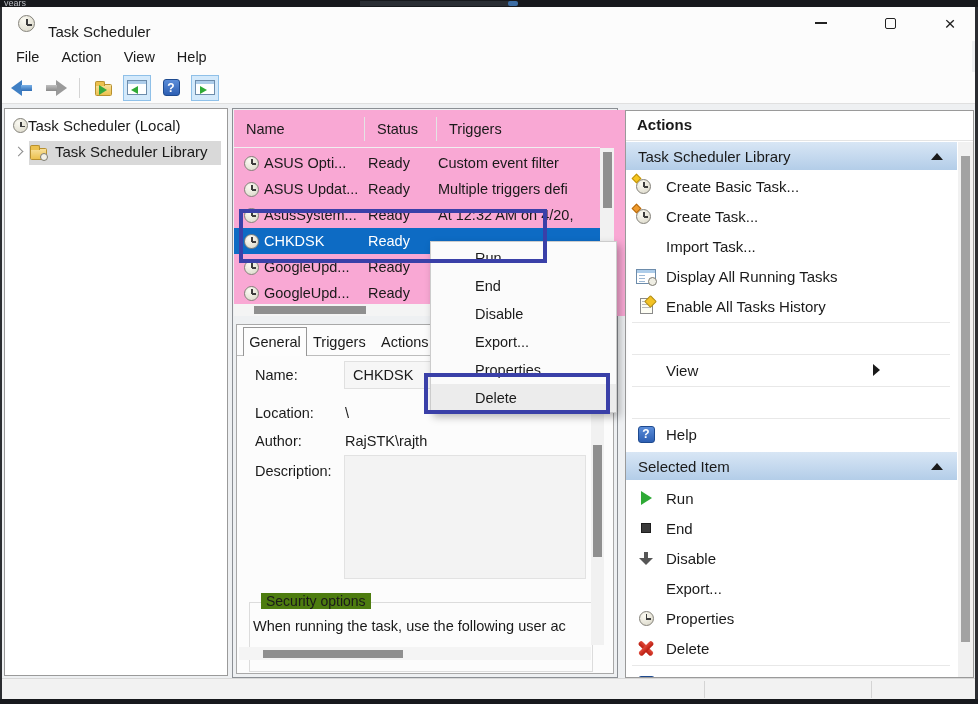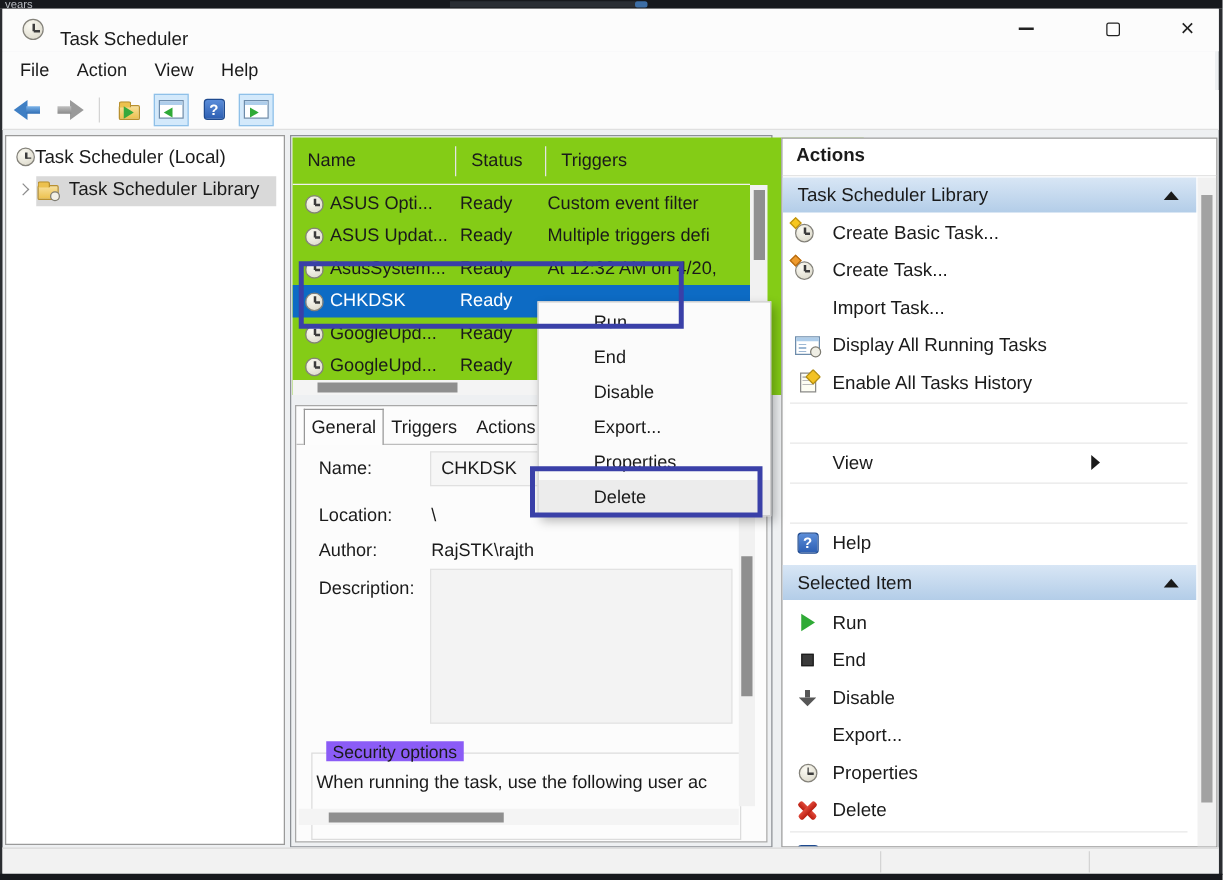--- a/index.html
+++ b/index.html
@@ -103,21 +103,21 @@
 
   
   #tree-panel { left:4px; top:108px; width:224px; height:568px; background:#fff; border:1px solid #9a9a9a; }
   .tree-row { position:absolute; display:flex; align-items:center; gap:0; font-size:15px; white-space:nowrap; }
   #tree-root { left:8px; top:8px; }
   #tree-lib-bg { position:absolute; left:24px; top:32px; width:192px; height:24px; background:#d9d9d9; }
   #tree-lib { left:10px; top:34px; gap:6px; }
 
   
   #mid-border { left:232px; top:108px; width:386px; height:570px; border:1px solid #8b8f94; background:#eef0f2; }
-  #task-list { left:234px; top:110px; width:457px; height:206px; background:#84cc16; overflow:hidden; }
+  #task-list { left:234px; top:110px; width:457px; height:206px; background:#f9a8d4; overflow:hidden; }
   #list-header { position:absolute; left:0; top:0; width:366px; height:38px; display:flex; align-items:center;
     font-size:14.5px; border-bottom:1px solid #f0f0f0; }
   #list-header .col-name { padding-left:12px; width:130px; }
   #list-header .col-status { width:72px; border-left:1px solid #e4e4e4; padding-left:12px; height:24px; line-height:24px; }
   #list-header .col-trig { flex:1; border-left:1px solid #e4e4e4; padding-left:12px; height:24px; line-height:24px; }
   .task-row { position:absolute; left:0; width:366px; height:26px; display:flex; align-items:center; font-size:14.5px; white-space:nowrap; }
   .task-row .ic { width:20px; padding-left:0; display:flex; margin-left:10px; }
   .task-row .nm { width:104px; overflow:hidden; }
   .task-row .st { width:70px; }
   .task-row .tr { flex:1; overflow:hidden; }
@@ -133,21 +133,21 @@
   #tab-general { left:6px; top:2px; width:64px; height:29px; background:#fdfdfd; border:1px solid #979797; border-bottom:none;
     text-align:center; line-height:29px; z-index:2; }
   #tab-triggers { left:76px; top:9px; } #tab-actions { left:144px; top:9px; }
   #tab-line { position:absolute; left:0; top:30px; width:378px; border-top:1px solid #bdbdbd; }
   .fld-label { position:absolute; left:18px; font-size:14.5px; }
   .fld-value { position:absolute; left:108px; font-size:14.5px; }
   #name-input { position:absolute; left:107px; top:36px; width:242px; height:28px; background:#f6f6f6;
     border:1px solid #e0e0e0; font-size:14.5px; line-height:26px; padding-left:8px; }
   #desc-box { position:absolute; left:107px; top:130px; width:242px; height:124px; background:#f3f3f3; border:1px solid #e2e2e2; }
   #sec-group { position:absolute; left:12px; top:277px; width:344px; height:70px; border:1px solid #dcdcdc; }
-  #sec-label { position:absolute; left:24px; top:268px; background:#8b5cf6; padding:0 5px; font-size:14px; }
+  #sec-label { position:absolute; left:24px; top:268px; background:#4d7c0f; padding:0 5px; font-size:14px; }
   #sec-text { position:absolute; left:16px; top:293px; width:336px; font-size:14.5px; white-space:nowrap; overflow:hidden; }
   #detail-vscroll { position:absolute; left:354px; top:32px; width:13px; height:288px; background:#f1f1f1; }
   #detail-vscroll .thumb { position:absolute; left:2px; top:88px; width:9px; height:112px; background:#8f8f8f; }
   #detail-hscroll { position:absolute; left:2px; top:322px; width:352px; height:13px; background:#f4f4f4; }
   #detail-hscroll .thumb { position:absolute; left:24px; top:2.5px; width:140px; height:8px; background:#8f8f8f; }
 
   
   #actions-panel { left:625px; top:110px; width:349px; height:568px; background:#fff; border:1px solid #9a9a9a; overflow:hidden; }
   #actions-title { position:absolute; left:11px; top:5px; font-size:15px; font-weight:bold; }
   #actions-title-line { position:absolute; left:0; top:29px; width:349px; border-top:1px solid #e4e4e4; }

